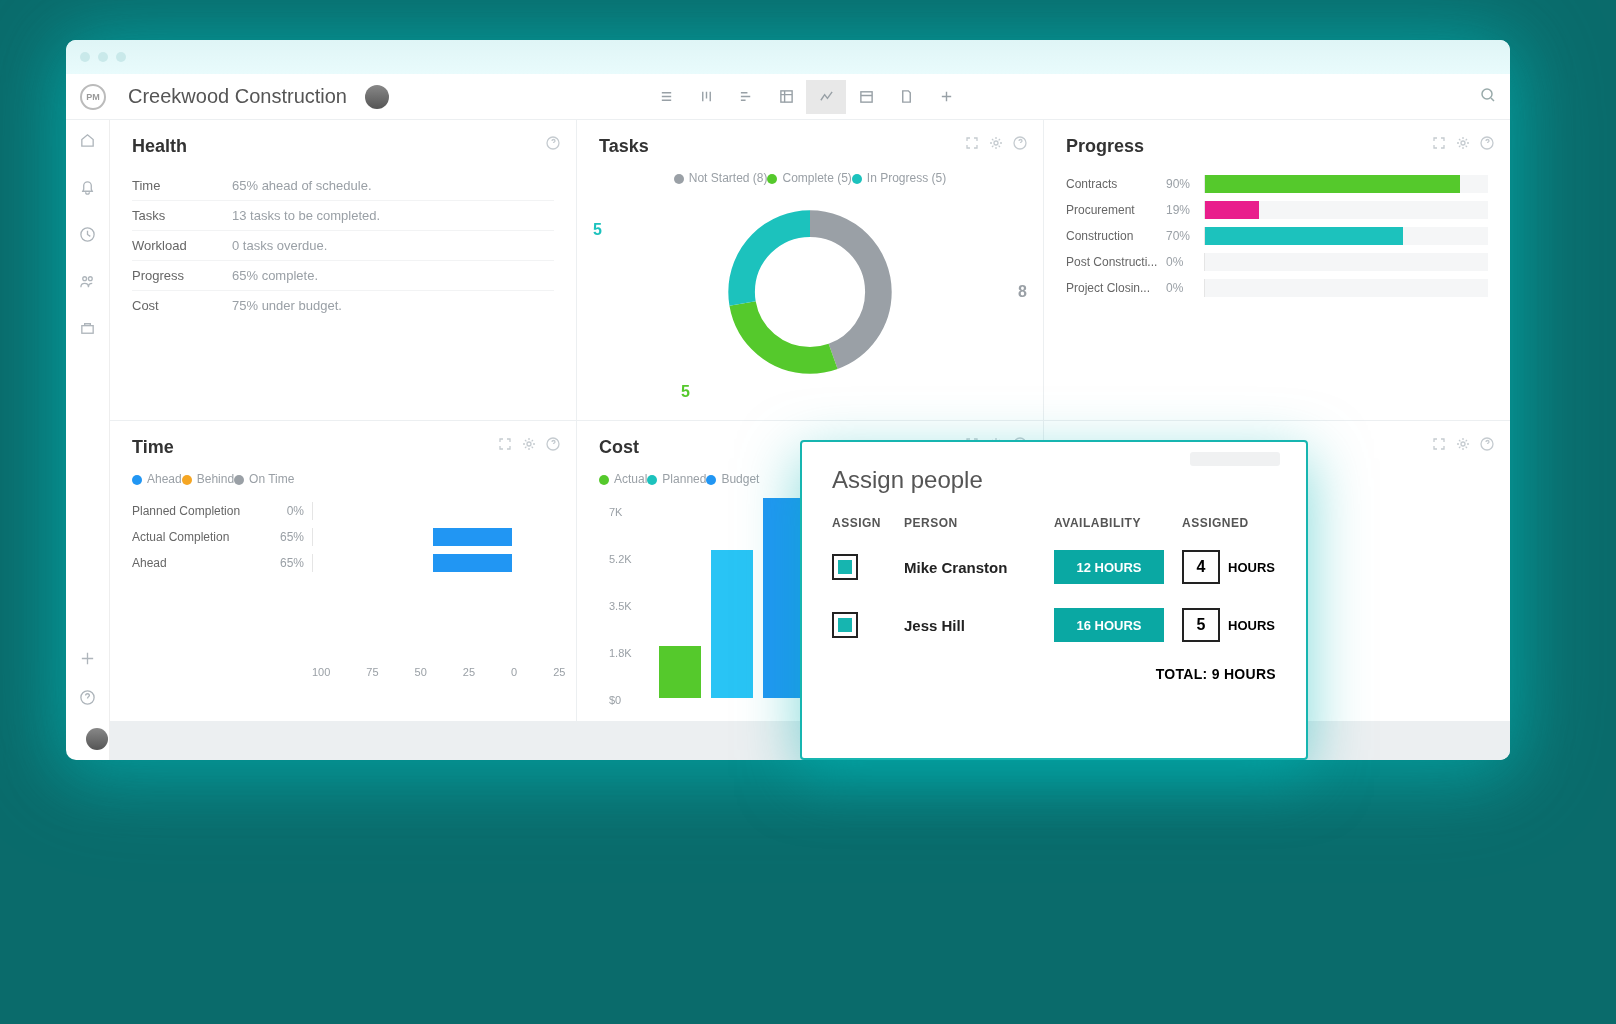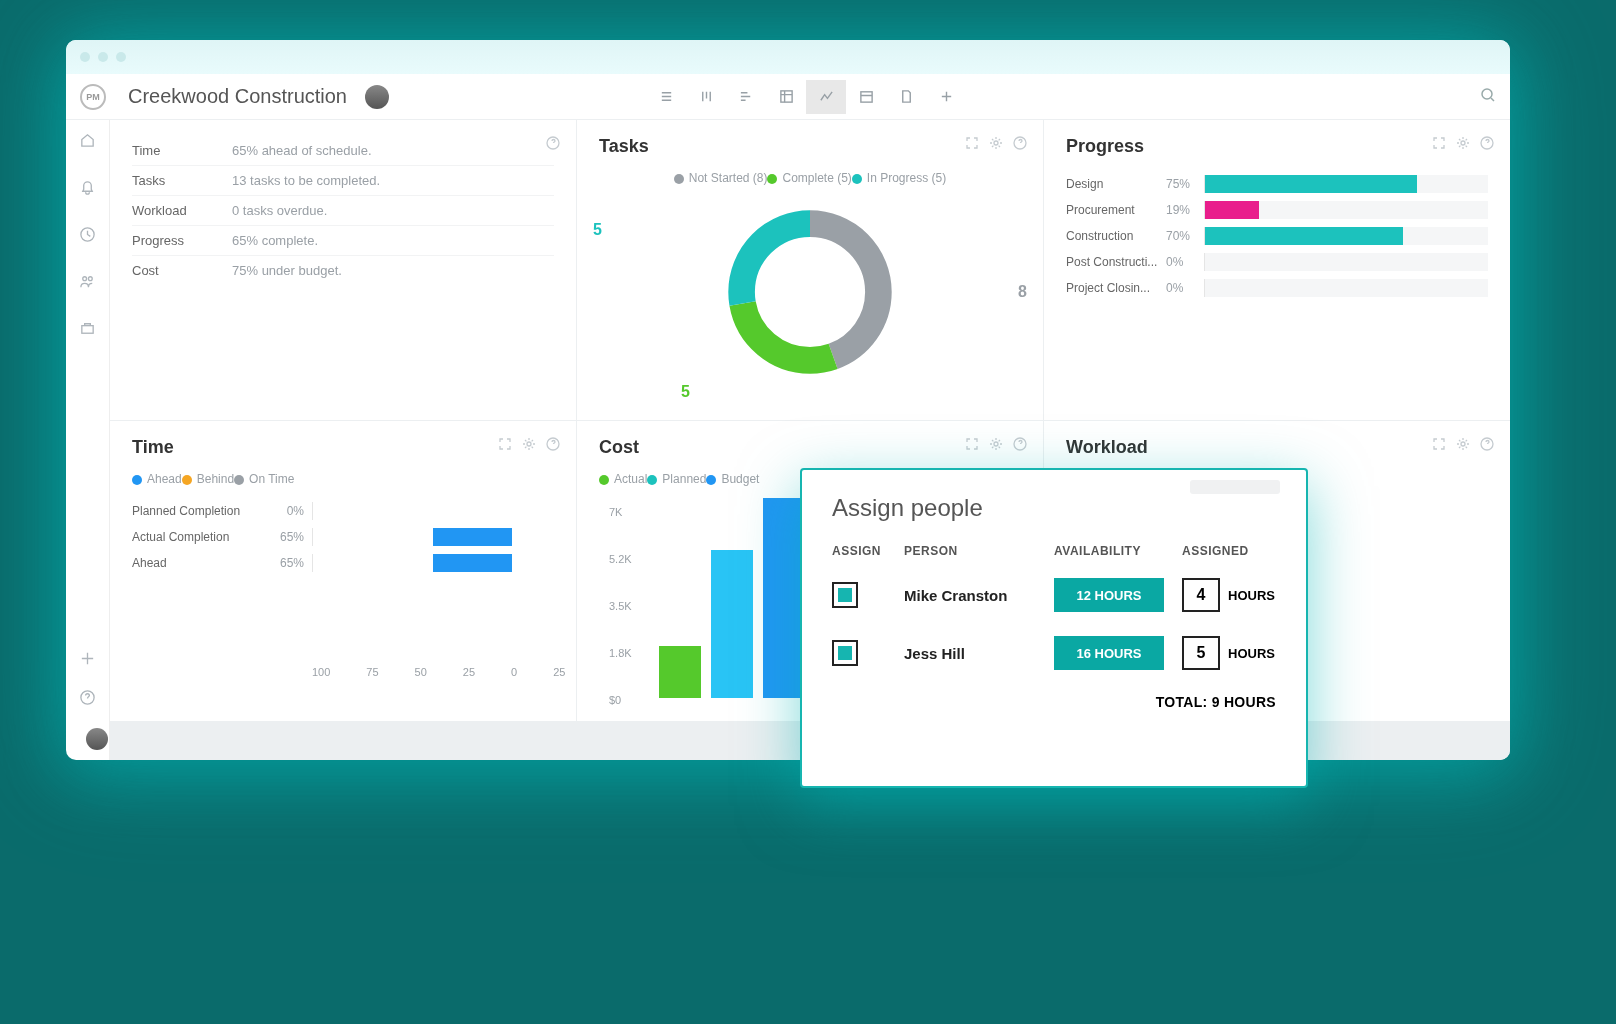--- a/index.html
+++ b/index.html
@@ -42,21 +42,21 @@
   .prog-row .fill{height:100%;}
   .time-row{display:flex;align-items:center;font-size:12px;color:#666;height:26px;}
   .time-row .tl{width:140px;}
   .time-row .tv{width:40px;color:#9aa0a6;text-align:right;padding-right:8px;}
   .time-track{flex:1;position:relative;height:18px;}
   .time-bar{position:absolute;top:0;height:18px;background:#2196f3;}
   .time-axis{display:flex;justify-content:space-between;font-size:11px;color:#9aa0a6;margin-top:90px;padding-left:180px;gap:36px;}
   .cost-chart{display:flex;align-items:flex-end;height:200px;gap:10px;margin-left:60px;position:relative;}
   .cost-chart .bar{width:42px;}
   .cost-y{position:absolute;left:-50px;top:8px;height:100%;display:flex;flex-direction:column;justify-content:space-between;font-size:11px;color:#9aa0a6;}
-  .popup{position:absolute;left:800px;top:468px;width:508px;height:320px;background:#fff;border:2px solid #16b5b0;border-radius:4px;box-shadow:0 18px 60px rgba(0,180,180,.5);padding:24px 30px;}
+  .popup{position:absolute;left:800px;top:440px;width:508px;height:320px;background:#fff;border:2px solid #16b5b0;border-radius:4px;box-shadow:0 18px 60px rgba(0,180,180,.5);padding:24px 30px;}
   .popup h2{font-size:24px;color:#555;font-weight:400;margin-bottom:22px;}
   .pop-head{display:flex;font-size:12px;letter-spacing:.5px;color:#555;font-weight:600;margin-bottom:20px;}
   .pop-head .c1{width:72px;}.pop-head .c2{width:150px;}.pop-head .c3{width:128px;}.pop-head .c4{flex:1;}
   .pop-row{display:flex;align-items:center;margin-bottom:24px;}
   .chkbox{width:26px;height:26px;border:2px solid #222;display:flex;align-items:center;justify-content:center;cursor:pointer;}
   .chkbox .sq{width:14px;height:14px;background:#16b5b0;}
   .pop-row .c1{width:72px;}
   .pop-row .pname{width:150px;font-weight:700;font-size:15px;color:#222;}
   .avail{width:110px;height:34px;background:#0aa8a3;color:#fff;font-weight:700;font-size:13px;display:flex;align-items:center;justify-content:center;margin-right:18px;}
   .assigned-box{width:38px;height:34px;border:2px solid #222;display:flex;align-items:center;justify-content:center;font-weight:700;margin-right:8px;}
@@ -168,20 +168,21 @@
 
     <div class="content">
 
       <div class="panel">
         <div class="panel-tools">
           <span><svg viewBox="0 0 14 14">
                   <circle cx="7" cy="7" r="6"></circle>
                   <path d="M6 5a1.5 1.5 0 013 0c0 1-1.5 1-1.5 2M7 10h0"></path>
                 </svg></span>
         </div>
+        <h3>Health</h3>
         <div class="health-row">
               <div class="lab">Time</div>
               <div class="val">65% ahead of schedule.</div>
             </div>
         <div class="health-row">
               <div class="lab">Tasks</div>
               <div class="val">13 tasks to be completed.</div>
             </div>
         <div class="health-row">
               <div class="lab">Workload</div>
@@ -239,24 +240,24 @@
                   <path d="M7 1v2M7 11v2M1 7h2M11 7h2M3 3l1.4 1.4M9.6 9.6L11 11M11 3L9.6 4.4M4.4 9.6L3 11"></path>
                 </svg></span>
           <span><svg viewBox="0 0 14 14">
                   <circle cx="7" cy="7" r="6"></circle>
                   <path d="M6 5a1.5 1.5 0 013 0c0 1-1.5 1-1.5 2M7 10h0"></path>
                 </svg></span>
         </div>
         <h3>Progress</h3>
         <div id="prog-rows">
               <div class="prog-row">
-      <div class="pl">Design</div>
-      <div class="pv">75%</div>
+      <div class="pl">Contracts</div>
+      <div class="pv">90%</div>
       <div class="track">
-                  <div class="fill" style="width:75%;background:#1cc2bd"></div>
+                  <div class="fill" style="width:90%;background:#55c92c"></div>
                 </div>
     </div>
               <div class="prog-row">
       <div class="pl">Procurement</div>
       <div class="pv">19%</div>
       <div class="track">
                   <div class="fill" style="width:19%;background:#e91e8c"></div>
                 </div>
     </div>
               <div class="prog-row">

